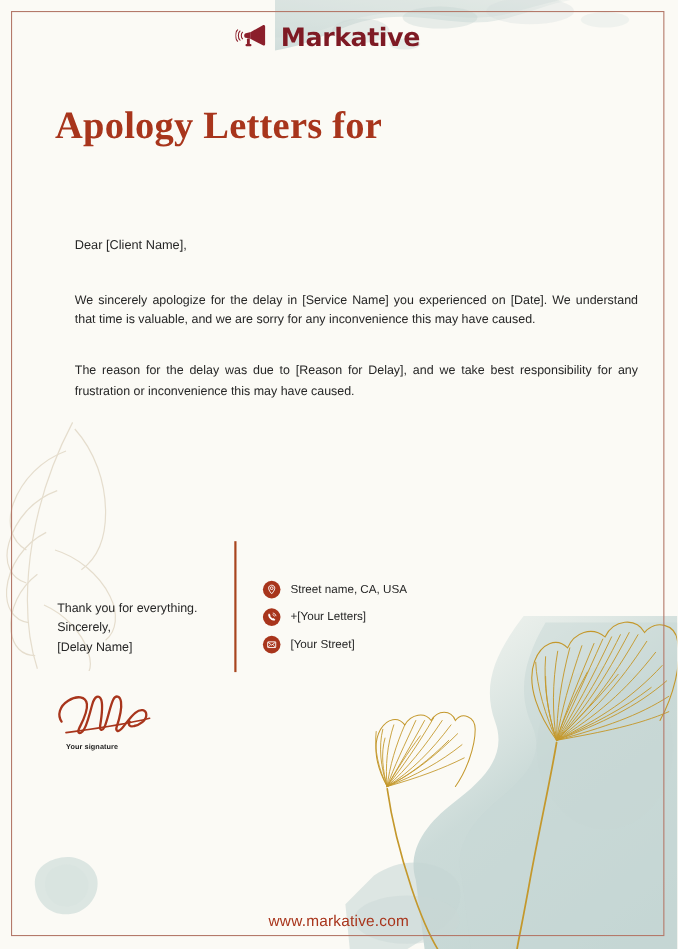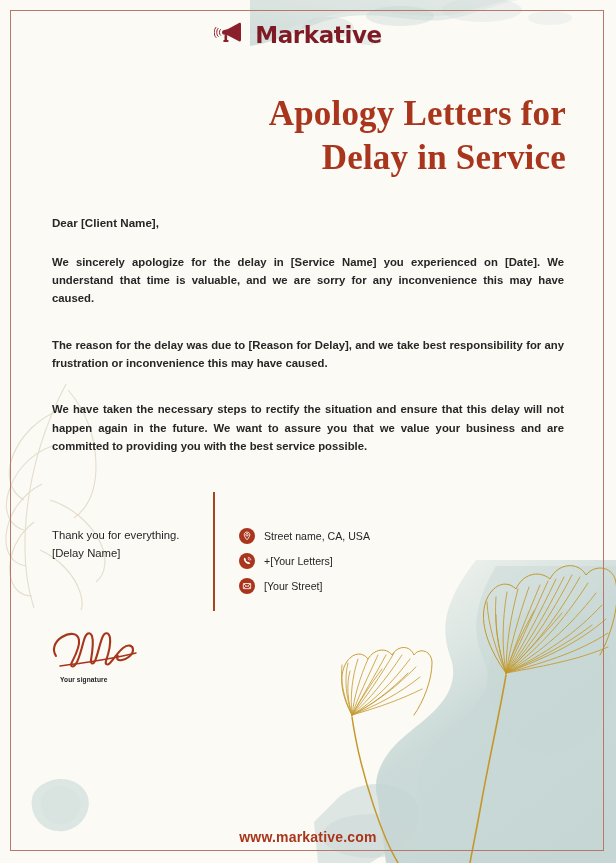--- a/index.html
+++ b/index.html
@@ -40,43 +40,42 @@
   .logo-mark{width:34px;height:30px;display:block;}
   .logo-word{
     font-family:"DejaVu Sans", sans-serif;
     font-size:23px;font-weight:700;
     color:#7e1a24;letter-spacing:-0.4px;
   }
 
   
   .title{
     position:absolute;left:50px;top:92px;width:516px;
-    text-align:right;
+    text-align:left;
     font-family:"Liberation Serif", serif;
     font-weight:700;
     font-size:35px;line-height:1.26;
     color:#a8351c;
     letter-spacing:0.2px;
   }
 
   
   .body-wrap{
-    position:absolute;left:52px;top:214px;width:512px;
+    position:absolute;left:68px;top:214px;width:512px;
     color:#262626;
     font-size:11.3px;
     line-height:1.62;
-    font-weight:bold;
   }
   .salutation{margin:0 0 0 0;font-size:11.6px;}
   .para{margin:28px 0 0 0;text-align:justify;}
   .para:first-of-type{margin-top:0;}
 
   
   .closing{
-    position:absolute;left:52px;top:526px;
+    position:absolute;left:52px;top:544px;
     font-size:11.3px;line-height:1.60;color:#262626;
   }
 
   
   .divider{
     position:absolute;left:213px;top:492px;
     width:1.6px;height:119px;background:#a8451f;
   }
 
   
@@ -100,21 +99,21 @@
   .sig-label{
     margin-top:4px;margin-left:12px;
     font-size:6.6px;font-weight:700;color:#1c1c1c;
     letter-spacing:0.1px;
   }
 
   
   .footer{
     position:absolute;left:0;top:829px;width:616px;
     text-align:center;
-    font-size:14px;font-weight:700;
+    font-size:14px;font-weight:400;
     color:#a8351c;letter-spacing:0.2px;
   }
 </style>
 </head>
 <body>
 
 <div class="page">
 
   <svg class="deco" id="wash-top" viewBox="0 0 366 78">
     <defs>
@@ -237,32 +236,31 @@
       <g fill="none" stroke="#8b1f2b" stroke-width="1.1" stroke-linecap="round">
         <path d="M21.5 6.5 C24.5 9.5 24.5 14.8 21.5 17.8"></path>
       </g>
       <circle cx="20.3" cy="12.1" r="1.5" fill="#8b1f2b"></circle>
     </svg>
     <span class="logo-word">Markative</span>
   </div>
 
   <div class="title">
     <div>Apology Letters for</div>
-    <div>Delay in Service</div>
   </div>
 
   <div class="body-wrap">
     <p class="salutation">Dear [Client Name],</p>
-    <p class="para" style="margin-top:20px">We sincerely apologize for the delay in [Service Name] you experienced on [Date]. We understand that time is valuable, and we are sorry for any inconvenience this may have caused.</p>
+    <p class="para" style="margin-top:31px">We sincerely apologize for the delay in [Service Name] you experienced on [Date]. We understand that time is valuable, and we are sorry for any inconvenience this may have caused.</p>
     <p class="para">The reason for the delay was due to [Reason for Delay], and we take best responsibility for any frustration or inconvenience this may have caused.</p>
-    <p class="para">We have taken the necessary steps to rectify the situation and ensure that this delay will not happen again in the future. We want to assure you that we value your business and are committed to providing you with the best service possible.</p>
   </div>
 
   <div class="closing">
     <div>Thank you for everything.</div>
+    <div>Sincerely,</div>
     <div>[Delay Name]</div>
   </div>
 
   <div class="divider"></div>
 
   <div class="contacts">
 
     <div class="c-row">
       <span class="c-icon">
         <svg width="10" height="10" viewBox="0 0 12 12">

